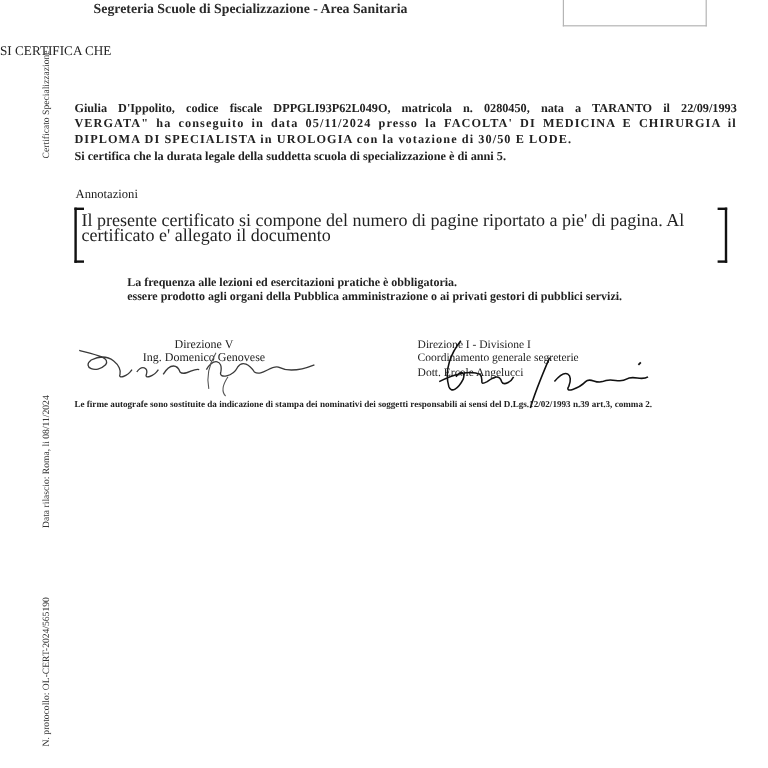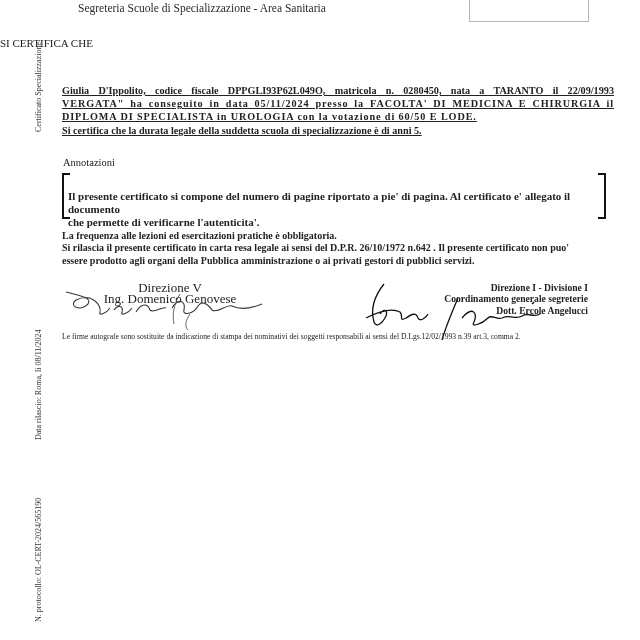--- a/index.html
+++ b/index.html
@@ -11,113 +11,111 @@
       left: 34px;
       transform-origin: left top;
       transform: rotate(-90deg);
       font-size: 8px;
       color: #333;
       white-space: nowrap;
     }
 
     .header-title {
       position: absolute; left: 78px; top: 2px;
-      font-size: 11.5px; font-weight: normal; color: #2a2a2a;
+      font-size: 11.5px; font-weight: bold; color: #2a2a2a;
     }
     .stamp-box {
       position: absolute; left: 469px; top: -2px;
       width: 120px; height: 24px;
       border: 1px solid #b5b5b5; border-top: none;
     }
     .cert-heading {
       position: absolute; left: 0; width: 600px; top: 37px;
       font-size: 11px; color: #222;
     }
 
     .body-block {
       position: absolute; left: 62px; top: 84px; width: 552px;
       font-size: 10.2px; line-height: 13.2px; font-weight: bold; color: #222;
     }
-    .body-block .line { white-space: nowrap; display: block; text-decoration: underline; }
+    .body-block .line { white-space: nowrap; display: block; }
     .body-block .justify { text-align: justify; text-align-last: justify; white-space: normal; }
     .spaced { letter-spacing: 0.9px; }
 
     .annot-title {
       position: absolute; left: 63px; top: 157px;
       font-size: 10.5px; font-weight: normal; color: #1a1a1a;
     }
     .annot-box {
       position: absolute; left: 62px; top: 173px; width: 544px; height: 46px;
     }
     .bracket-l {
       position: absolute; left: 0; top: 0; width: 8px; height: 46px;
       border-left: 2px solid #111; border-top: 2px solid #111; border-bottom: 2px solid #111;
     }
     .bracket-r {
       position: absolute; right: 0; top: 0; width: 8px; height: 46px;
       border-right: 2px solid #111; border-top: 2px solid #111; border-bottom: 2px solid #111;
     }
     .annot-text {
       position: absolute; left: 6px; top: 5px; width: 530px;
-      font-size: 11px; line-height: 13px; font-weight: bold; color: #222; margin-top: 12px;
+      font-size: 15px; line-height: 13px; font-weight: normal; color: #222;
     }
 
     .freq-block {
       position: absolute; left: 62px; top: 230px; width: 552px;
       font-size: 10px; line-height: 12.4px; font-weight: bold; color: #222;
     }
-    .freq-block .line { display: block; white-space: nowrap; }
+    .freq-block .line { display: block; white-space: nowrap; margin-left: 44px; }
 
     .sig-left {
       position: absolute; left: 60px; top: 282px; width: 220px; text-align: center;
-      font-size: 13px; line-height: 11.4px; color: #222;
+      font-size: 10px; line-height: 11.4px; color: #222;
     }
     .sig-right {
-      position: absolute; left: 348px; top: 282px; width: 240px; text-align: right;
-      font-size: 9.6px; line-height: 11.4px; color: #222; font-weight: bold;
+      position: absolute; left: 348px; top: 282px; width: 240px; text-align: left;
+      font-size: 9.6px; line-height: 11.4px; color: #222; font-weight: normal;
     }
     .sig-svg { position: absolute; pointer-events: none; }
 
     .footnote {
       position: absolute; left: 62px; top: 332px; white-space: nowrap;
-      font-size: 7.6px; color: #222; font-weight: normal;
+      font-size: 7.6px; color: #222; font-weight: bold;
     }
   </style>
 </head>
 <body>
 
 <div class="side-label" style="top:132px;">Certificato Specializzazione</div>
 <div class="side-label" style="top:440px;">Data rilascio:  Roma, li 08/11/2024</div>
 <div class="side-label" style="top:622px;">N. protocollo:  OL-CERT-2024/565190</div>
 
 <div class="header-title">Segreteria Scuole di Specializzazione - Area Sanitaria</div>
 <div class="stamp-box"></div>
 
 <div class="cert-heading" style="left:0; width:596px;">SI CERTIFICA CHE</div>
 
 <div class="body-block">
   <span class="line justify">Giulia D'Ippolito, codice fiscale DPPGLI93P62L049O, matricola n. 0280450, nata a TARANTO il 22/09/1993</span>
   <span class="line justify spaced">VERGATA" ha conseguito in data 05/11/2024 presso la FACOLTA' DI MEDICINA E CHIRURGIA il</span>
-  <span class="line spaced">DIPLOMA DI SPECIALISTA in UROLOGIA con la votazione di 60/50 E LODE.</span>
+  <span class="line spaced">DIPLOMA DI SPECIALISTA in UROLOGIA con la votazione di 30/50 E LODE.</span>
   <span class="line">Si certifica che la durata legale della suddetta scuola di specializzazione è di anni 5.</span>
 </div>
 
 <div class="annot-title">Annotazioni</div>
 <div class="annot-box">
   <div class="bracket-l"></div>
   <div class="bracket-r"></div>
   <div class="annot-text">
     <div>Il presente certificato si compone del numero di pagine riportato a pie' di pagina. Al certificato e' allegato il documento</div>
-    <div>che permette di verificarne l'autenticita'.</div>
   </div>
 </div>
 
 <div class="freq-block">
   <span class="line">La frequenza alle lezioni ed esercitazioni pratiche è obbligatoria.</span>
-  <span class="line">Si rilascia il presente certificato in carta resa legale ai sensi del D.P.R. 26/10/1972 n.642 . Il presente certificato non puo'</span>
   <span class="line">essere prodotto agli organi della Pubblica amministrazione o ai privati gestori di pubblici servizi.</span>
 </div>
 
 <div class="sig-left">
   <div>Direzione V</div>
   <div>Ing. Domenico Genovese</div>
 </div>
 <svg class="sig-svg" style="left:62px; top:284px;" width="210" height="50" viewBox="0 0 210 50">
   <path d="M4 8 C20 12, 30 14, 26 20 C18 28, 6 22, 14 16 C30 8, 40 22, 38 28 C36 32, 44 30, 48 24 M52 26 C56 20, 62 22, 60 28 C58 32, 66 30, 70 24 M74 28 C80 18, 86 20, 88 26 C92 30, 100 22, 104 24" fill="none" stroke="#3a3a3a" stroke-width="1.1"></path>
   <path d="M110 24 C116 14, 124 16, 122 26 C120 32, 132 30, 136 22 C140 16, 146 20, 150 26 C156 30, 164 20, 170 22 C178 26, 190 24, 200 20" fill="none" stroke="#3a3a3a" stroke-width="1.1"></path>

